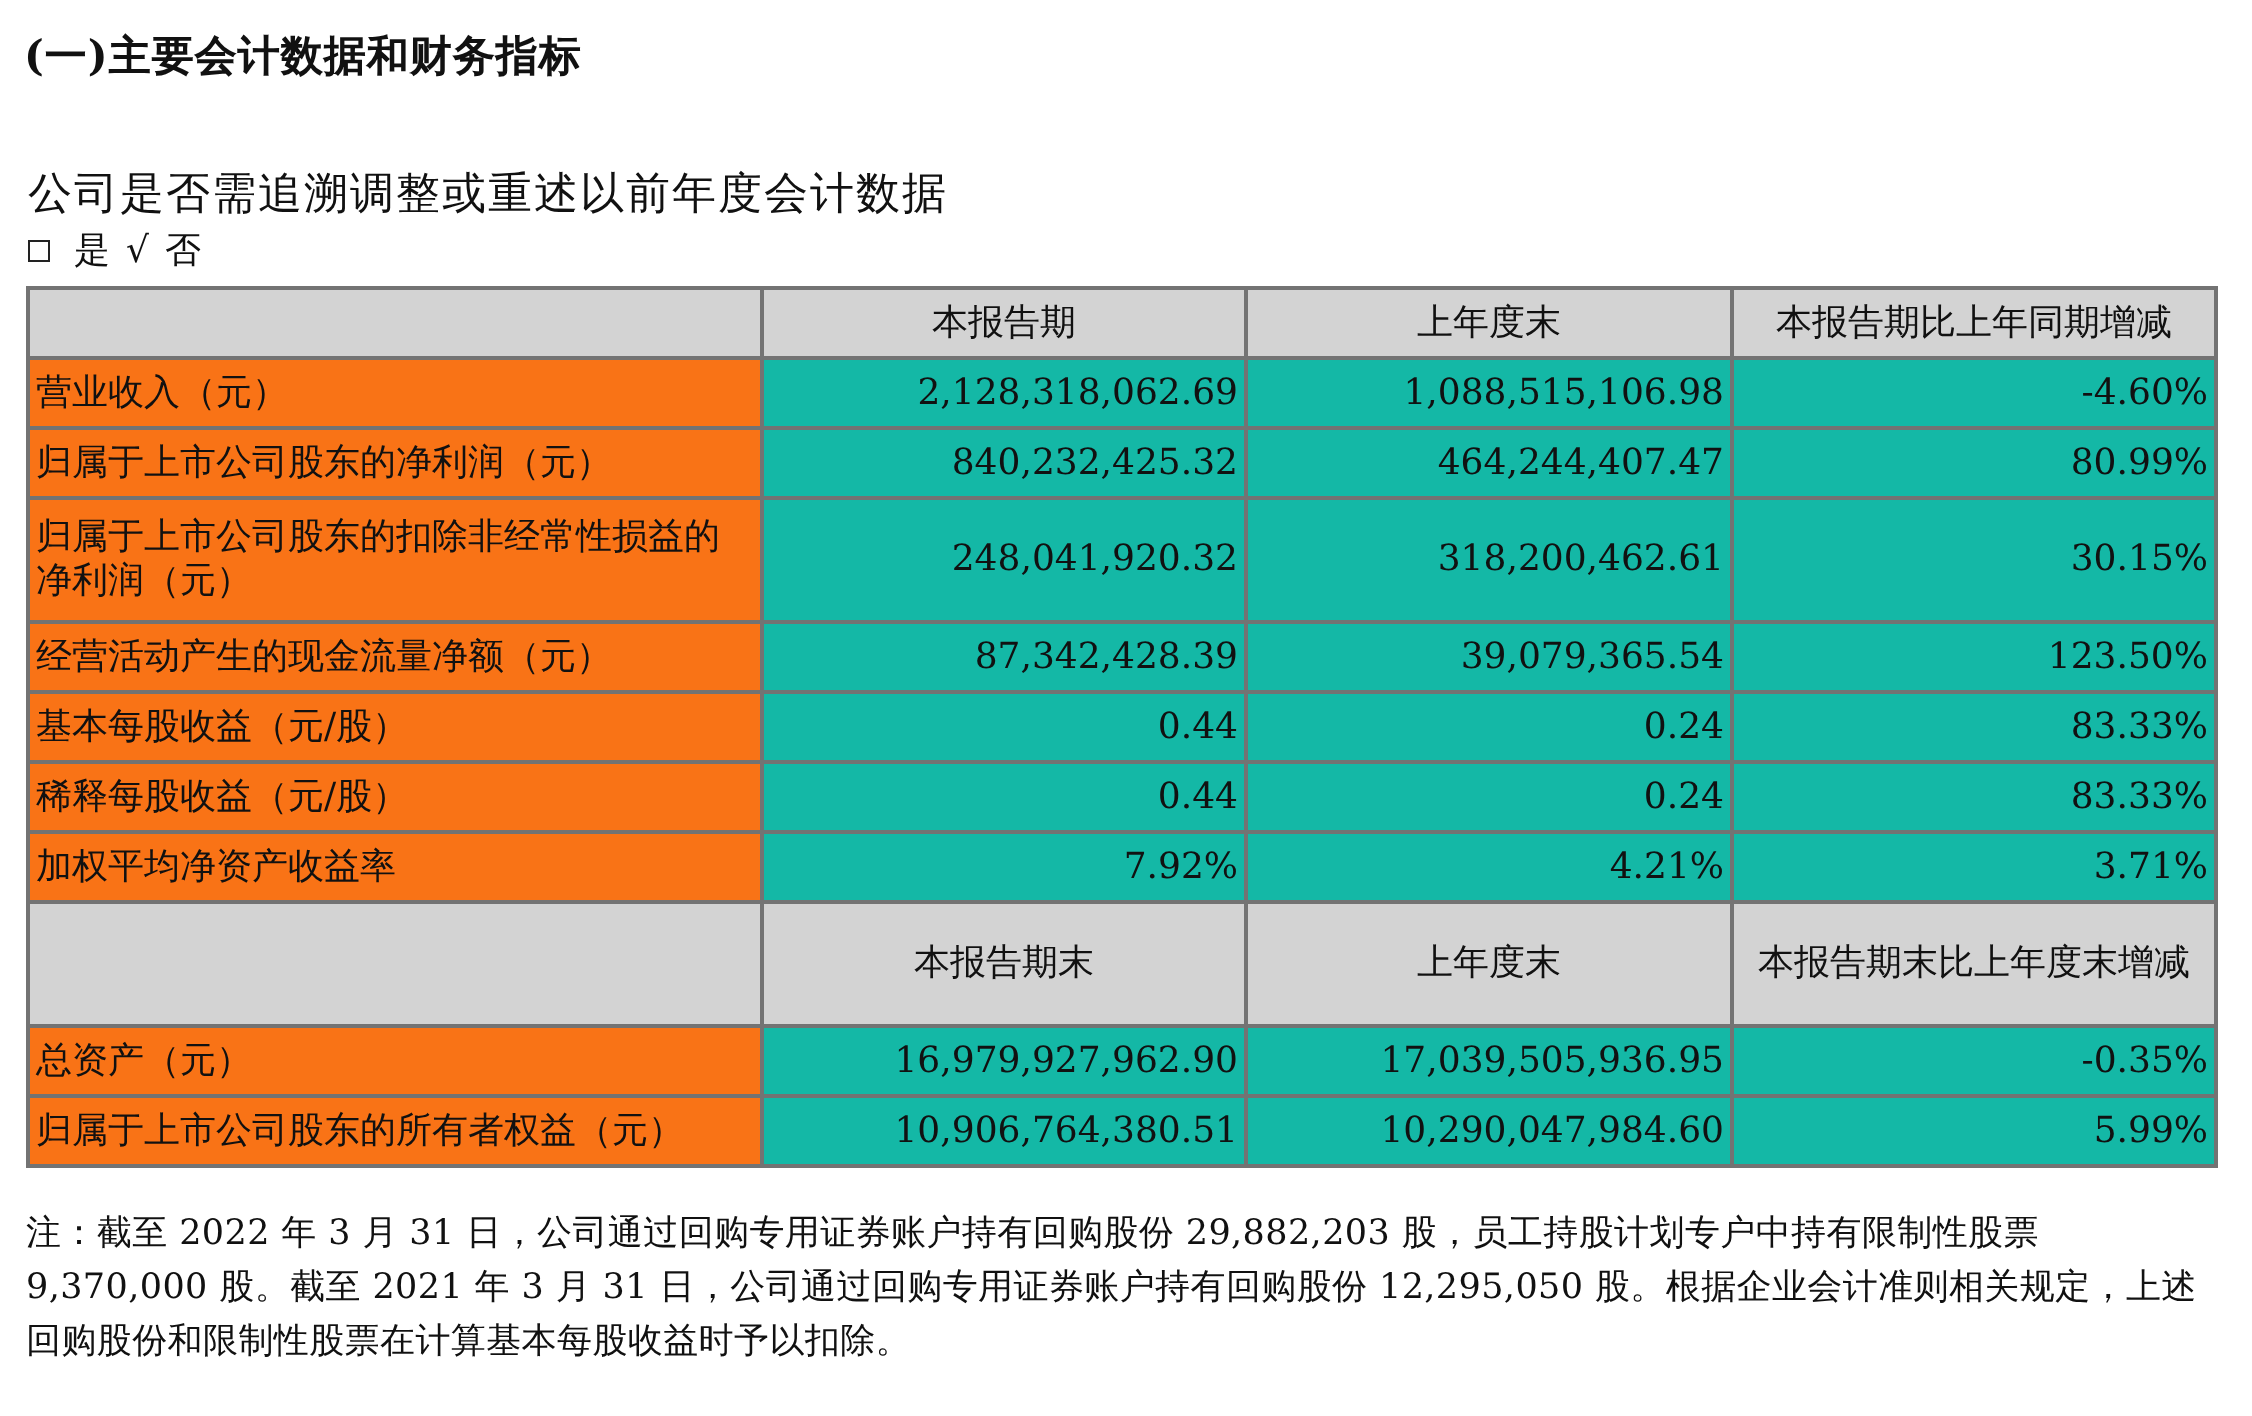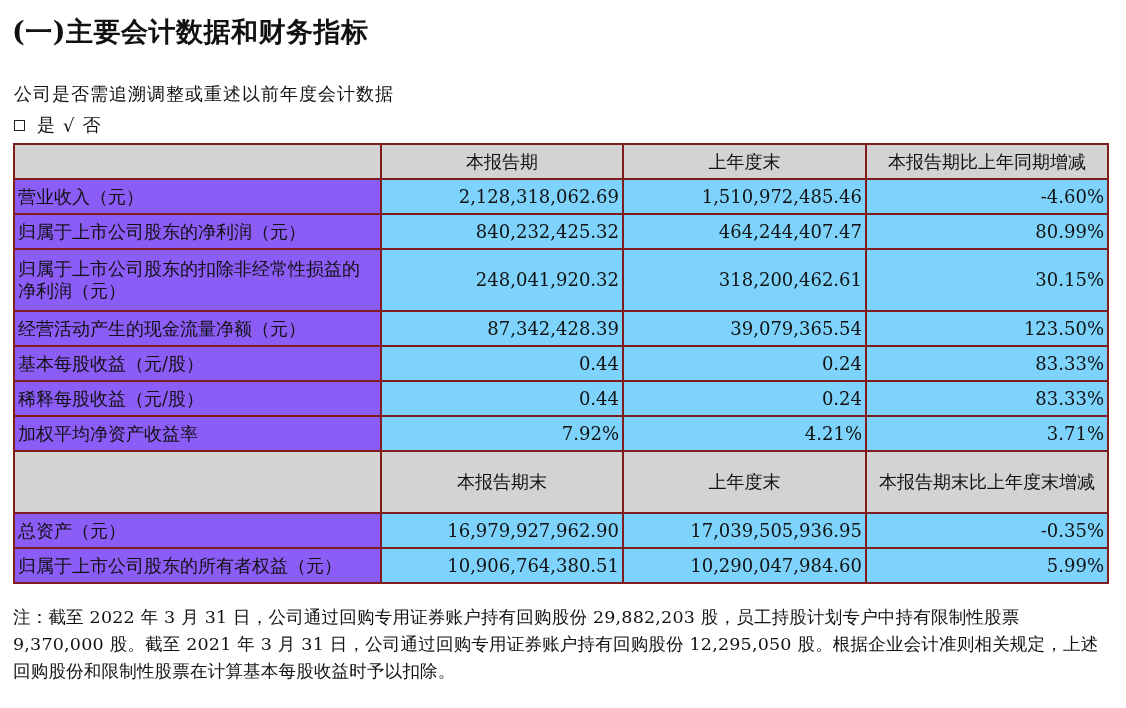--- a/index.html
+++ b/index.html
@@ -3,50 +3,50 @@
 <meta charset="utf-8">
 <style>
   html, body { margin: 0; padding: 0; background: #ffffff; }
   body {
     width: 1126px; height: 708px; position: relative; overflow: hidden;
     font-family: "DejaVu Serif", "Liberation Serif", serif;
     color: #111;
   }
   .title {
     position: absolute; left: 12px; top: 14px;
-    font-size: 27px; font-weight: bold; letter-spacing: 0.5px;
+    font-size: 21px; font-weight: bold; letter-spacing: 0.5px;
   }
   .question {
     position: absolute; left: 14px; top: 82px;
-    font-size: 18px; letter-spacing: 1px;
+    font-size: 22px; letter-spacing: 1px;
   }
   .answer {
     position: absolute; left: 14px; top: 113px;
     font-size: 18px; display: flex; align-items: center; gap: 8px;
   }
   .checkbox-empty {
     display: inline-block; width: 9px; height: 9px; border: 1px solid #222;
     margin-right: 4px;
   }
   table.fin {
     position: absolute; left: 13px; top: 143px;
     border-collapse: collapse; table-layout: fixed;
     font-size: 18px;
   }
   table.fin td {
-    border: 2px solid #7f1d1d;
+    border: 2px solid #737373;
     padding: 0 3px;
     height: 33px;
     line-height: 22px;
     white-space: nowrap;
     margin-left: 15px;
   }
-  table.fin td.label { background: #8b5cf6; text-align: left; white-space: normal; }
+  table.fin td.label { background: #f97316; text-align: left; white-space: normal; }
   table.fin td.head { background: #d3d3d3; text-align: center; }
-  table.fin td.num { background: #7dd3fc; text-align: right; }
+  table.fin td.num { background: #14b8a6; text-align: right; }
   table.fin tr.tall td { height: 60px; }
   table.fin tr.tall2 td { height: 60px; }
   td.wrap { white-space: normal !important; }
   .note {
     position: absolute; left: 13px; top: 604px; width: 1100px;
     font-size: 17.5px; line-height: 27px; letter-spacing: 0.2px;
   }
 </style>
 </head>
 <body>
@@ -72,21 +72,21 @@
   <tbody>
       <tr>
     <td class="head"></td>
     <td class="head">本报告期</td>
     <td class="head">上年度末</td>
     <td class="head">本报告期比上年同期增减</td>
   </tr>
   <tr>
     <td class="label">营业收入（元）</td>
     <td class="num">2,128,318,062.69</td>
-    <td class="num">1,510,972,485.46</td>
+    <td class="num">1,088,515,106.98</td>
     <td class="num">-4.60%</td>
   </tr>
   <tr>
     <td class="label">归属于上市公司股东的净利润（元）</td>
     <td class="num">840,232,425.32</td>
     <td class="num">464,244,407.47</td>
     <td class="num">80.99%</td>
   </tr>
   <tr class="tall">
     <td class="label">归属于上市公司股东的扣除非经常性损益的净利润（元）</td>

